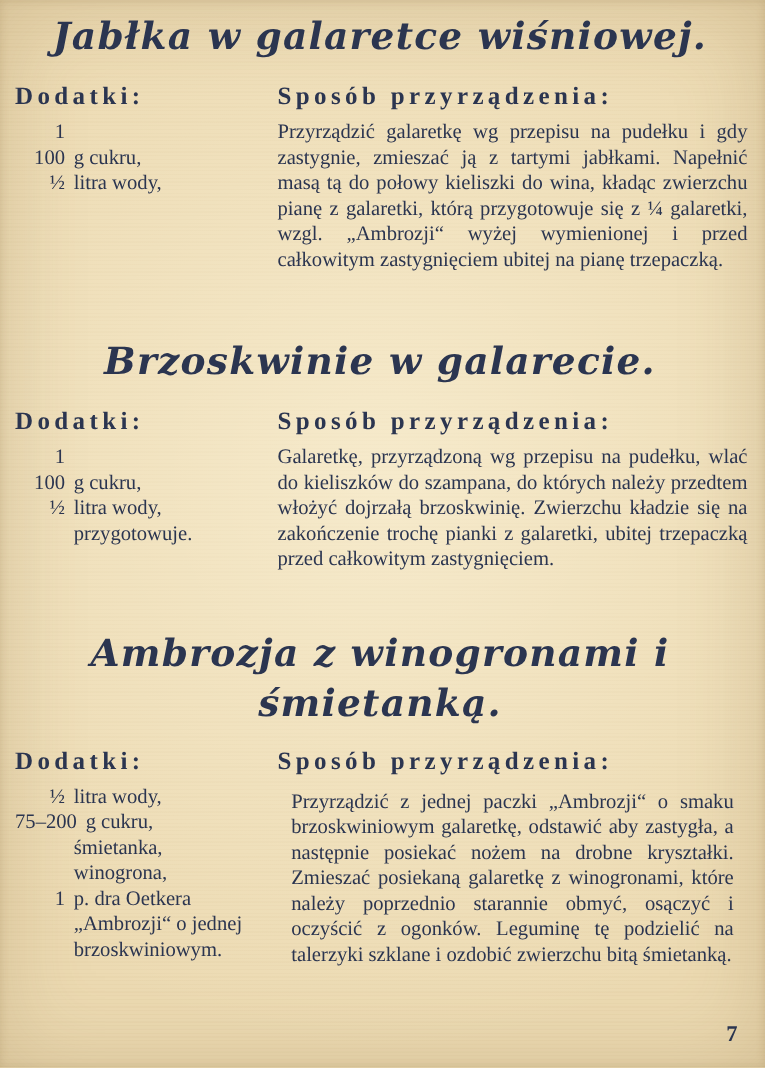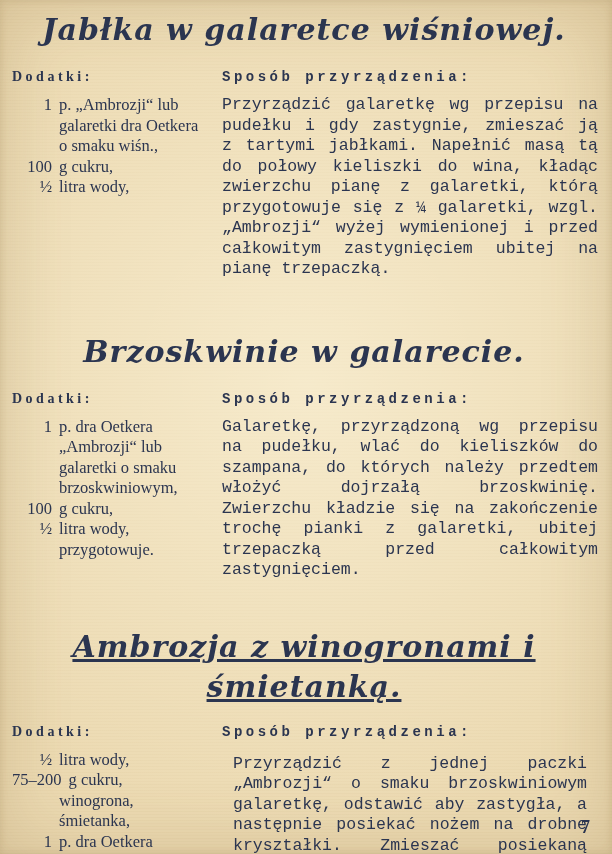--- a/index.html
+++ b/index.html
@@ -29,27 +29,27 @@
     font-family:"DejaVu Serif", serif;
     font-style:italic;
     font-weight:700;
     font-size:30px;
     line-height:40px;
     text-align:center;
     letter-spacing:1px;
   }
   .t1{margin:4px 0 16px;}
   .t2{margin:52px 0 16px;}
-  .t3{margin:46px 0 14px;text-decoration:underline;}
+  .t3{margin:46px 0 14px;}
   .cols{display:flex;align-items:flex-start;}
   .col-l{width:200px;flex:none;box-sizing:border-box;padding-left:2px;}
-  .col-r{flex:1;box-sizing:border-box;padding-left:12px;font-family:Liberation Mono, monospace;}
+  .col-r{flex:1;box-sizing:border-box;padding-left:12px;}
   .sec-head{
     font-weight:700;
-    font-size:14px;
+    font-size:20px;
     letter-spacing:3.5px;
     line-height:22px;
     margin-bottom:7px;
     white-space:nowrap;
   }
   .body-text{
     font-size:16.5px;
     line-height:20.5px;
   }
   .method{
@@ -72,21 +72,20 @@
 <div class="page">
 
   <section>
     <h1 class="recipe-title t1">Jabłka w galaretce wiśniowej.</h1>
     <div class="cols">
       <div class="col-l">
         <div class="sec-head">Dodatki:</div>
         <div class="body-text">
             <div class="ing-row">
               <span class="qty">1</span>
-              <span class="itxt">p. „Ambrozji“ lub galaretki dra Oetkera o smaku wiśn.,</span>
             </div>
             <div class="ing-row">
               <span class="qty">100</span>
               <span class="itxt">g cukru,</span>
             </div>
             <div class="ing-row">
               <span class="qty">½</span>
               <span class="itxt">litra wody,</span>
             </div>
           </div>
@@ -99,21 +98,20 @@
   </section>
 
   <section>
     <h1 class="recipe-title t2">Brzoskwinie w galarecie.</h1>
     <div class="cols">
       <div class="col-l">
         <div class="sec-head">Dodatki:</div>
         <div class="body-text">
             <div class="ing-row">
               <span class="qty">1</span>
-              <span class="itxt">p. dra Oetkera „Ambrozji“ lub galaretki o smaku brzoskwiniowym,</span>
             </div>
             <div class="ing-row">
               <span class="qty">100</span>
               <span class="itxt">g cukru,</span>
             </div>
             <div class="ing-row">
               <span class="qty">½</span>
               <span class="itxt">litra wody,</span>
             </div>
             <div class="ing-row">
@@ -138,25 +136,25 @@
             <div class="ing-row">
               <span class="qty">½</span>
               <span class="itxt">litra wody,</span>
             </div>
             <div class="ing-row">
               <span class="qty">75–200</span>
               <span class="itxt">g cukru,</span>
             </div>
             <div class="ing-row">
               <span class="qty"></span>
-              <span class="itxt">winogrona,</span>
+              <span class="itxt">śmietanka,</span>
             </div>
             <div class="ing-row">
               <span class="qty"></span>
-              <span class="itxt">śmietanka,</span>
+              <span class="itxt">winogrona,</span>
             </div>
             <div class="ing-row">
               <span class="qty">1</span>
               <span class="itxt">p. dra Oetkera „Ambrozji“ o jednej brzoskwiniowym.</span>
             </div>
           </div>
       </div>
       <div class="col-r">
         <div class="sec-head">Sposób przyrządzenia:</div>
         <p class="body-text method" style="margin:11px">Przyrządzić z jednej paczki „Ambrozji“ o smaku brzoskwiniowym galaretkę, odstawić aby zastygła, a następnie posiekać nożem na drobne kryształki. Zmieszać posiekaną galaretkę z winogronami, które należy poprzednio starannie obmyć, osączyć i oczyścić z ogonków. Leguminę tę podzielić na talerzyki szklane i ozdobić zwierzchu bitą śmietanką.</p>

